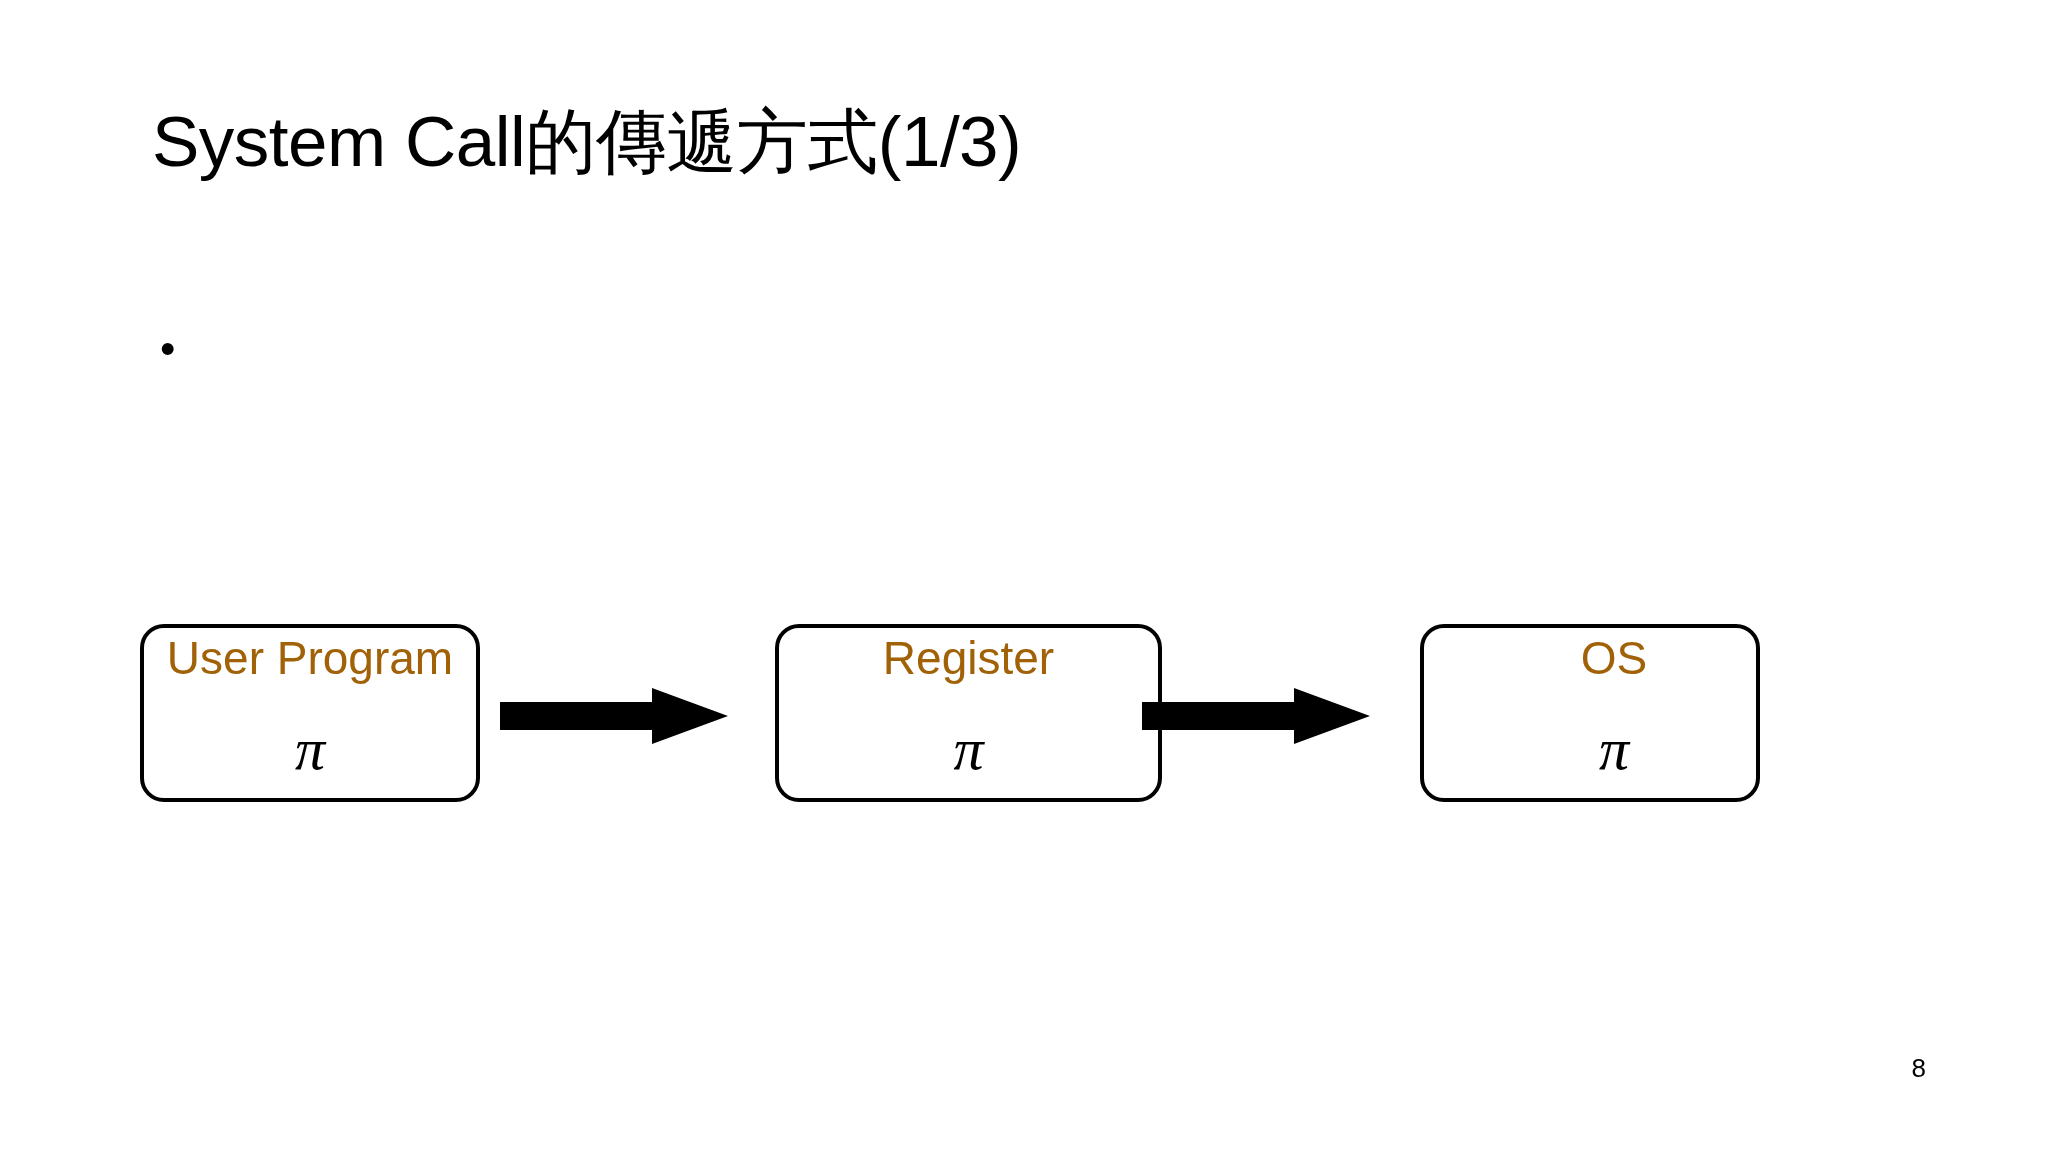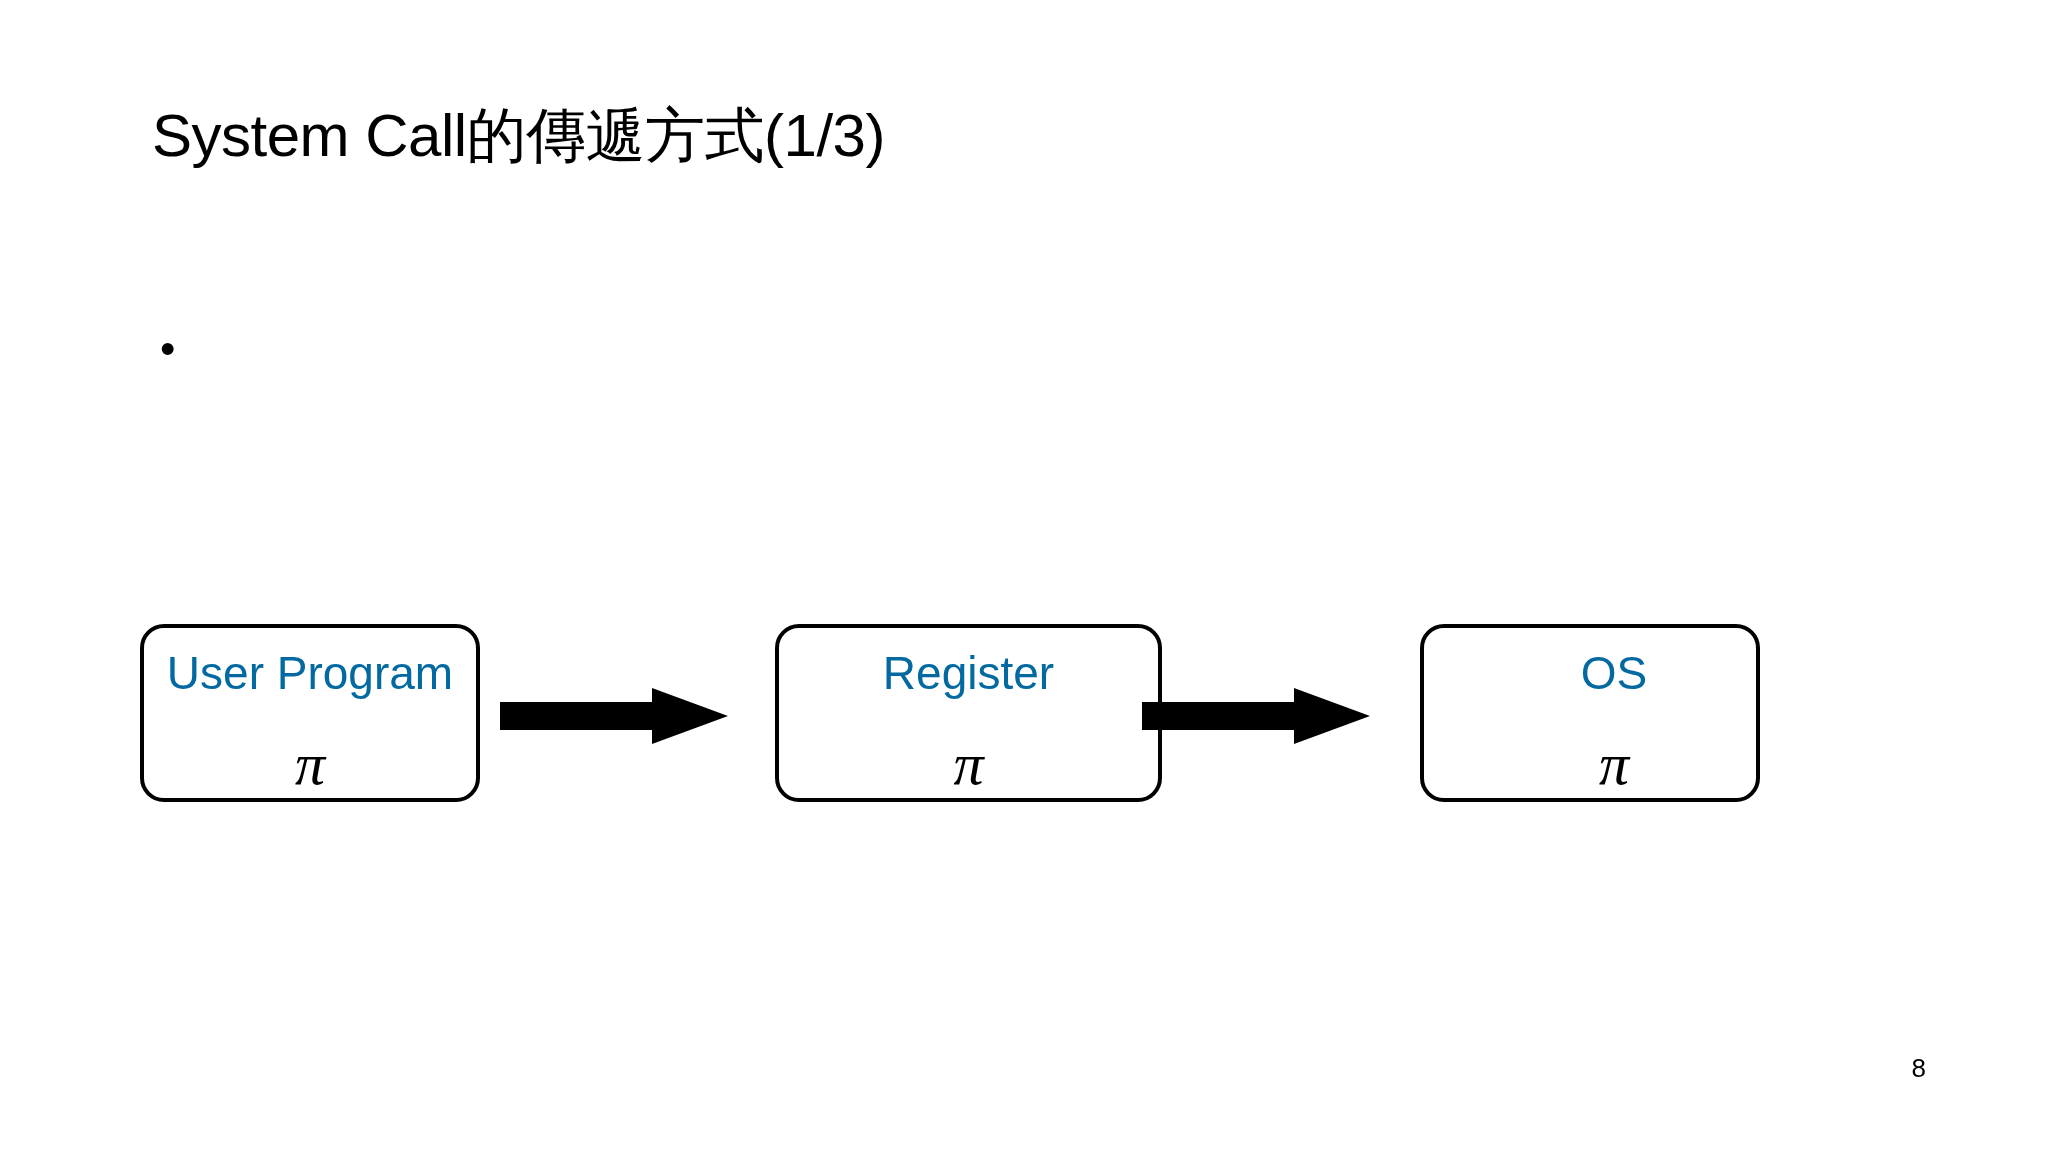--- a/index.html
+++ b/index.html
@@ -18,21 +18,21 @@
     background: #ffffff;
     overflow: hidden;
   }
 
   
   #slide-title {
     position: absolute;
     left: 152px;
     top: 104px;
     width: 1760px;
-    font-size: 60px;
+    font-size: 71px;
     font-weight: 400;
     line-height: 1.08;
     letter-spacing: -0.5px;
     color: #000000;
     white-space: nowrap;
   }
 
   
   #body-block {
     position: absolute;
@@ -76,22 +76,22 @@
     border-radius: 24px;
     background: #ffffff;
     display: flex;
     flex-direction: column;
     align-items: center;
     pointer-events: auto;
   }
   .flow-box .box-label {
     font-size: 46px;
     line-height: 1;
-    margin-top: 22px;
-    color: #0369a1;
+    margin-top: 7px;
+    color: #a16207;
     white-space: nowrap;
   }
   .flow-box .box-symbol {
     font-family: "Liberation Serif", "DejaVu Serif", serif;
     font-style: italic;
     font-size: 60px;
     line-height: 1;
     margin-top: 38px;
     color: #000000;
   }

